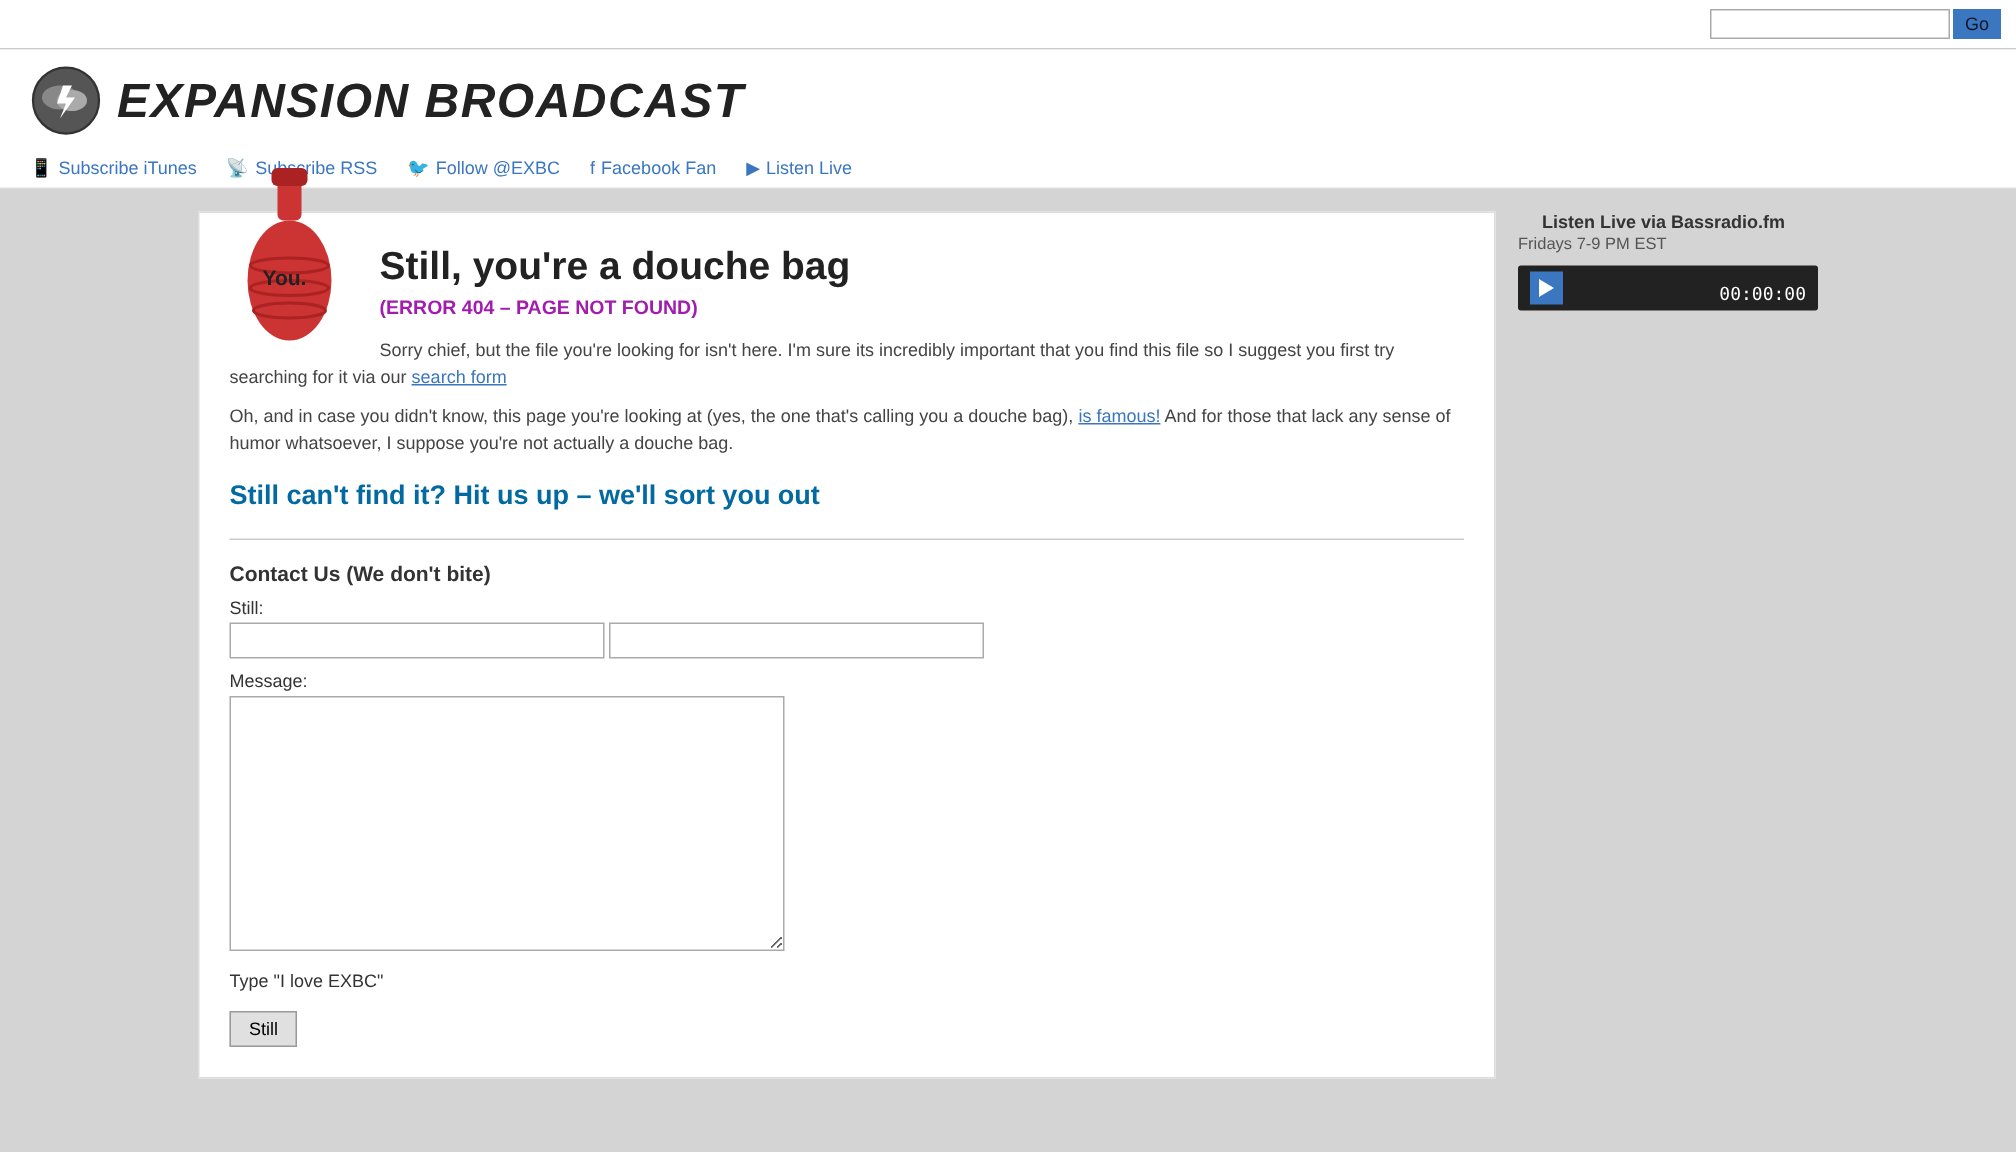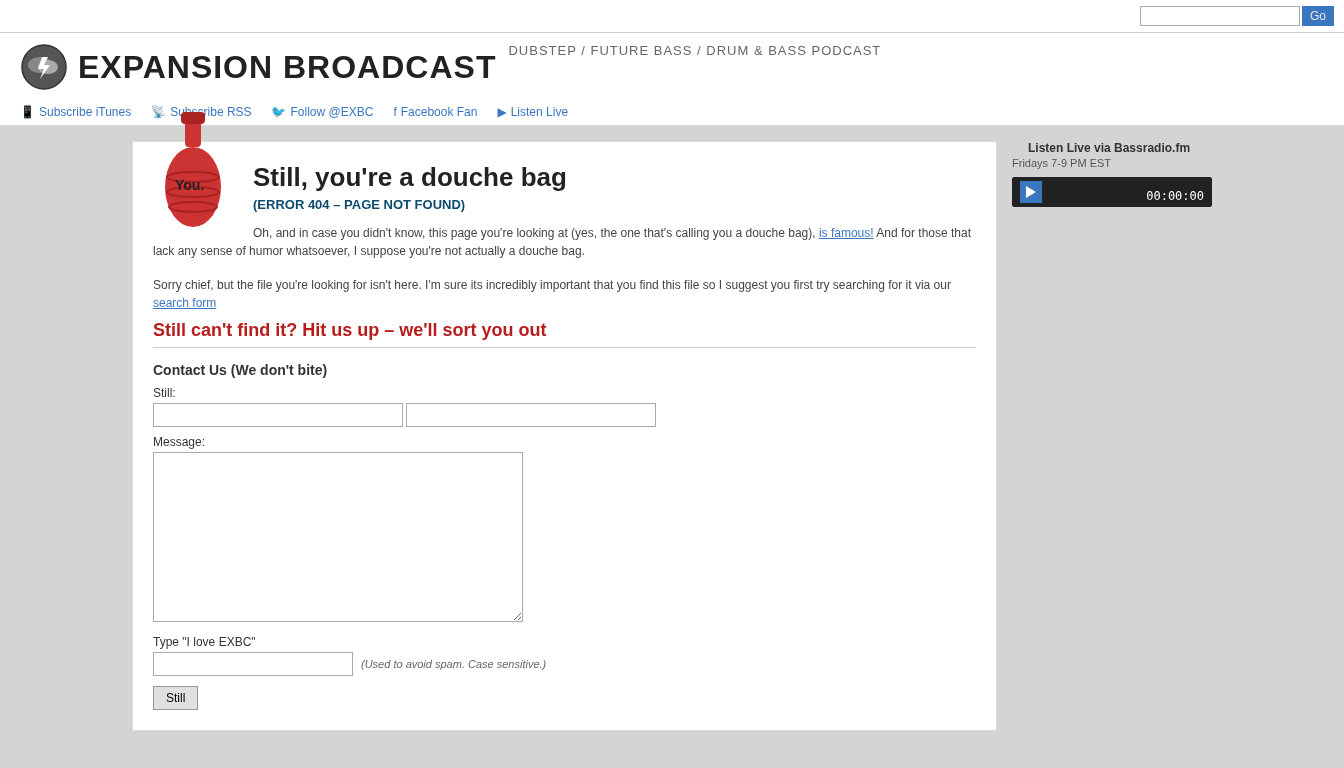--- a/index.html
+++ b/index.html
@@ -20,38 +20,39 @@
       align-items: center;
     }
     #search-input-el {
       width: 160px;
       border: 1px solid #aaa;
       padding: 2px 4px;
       font-size: 12px;
     }
     #go-button {
       background: #3b76c0;
-      color: #e5e5e5;
+      color: #0f172a;
       border: none;
       padding: 3px 8px;
       font-size: 12px;
       cursor: pointer;
       margin-left: 2px;
     }
 
     
     #header {
       background: #fff;
       border-bottom: 1px solid #ddd;
       padding: 10px 20px 0 20px;
     }
     #header-top {
       display: flex;
-      align-items: flex-start;
-      gap: 12px;
+      align-items: flex-end;
+      gap: 36px;
+      font-style: italic;
     }
     #logo-area {
       display: flex;
       align-items: center;
       gap: 10px;
       text-decoration: none;
     }
     #logo-icon {
       width: 48px;
       height: 48px;
@@ -105,21 +106,21 @@
     }
 
     
     #error-title {
       font-size: 26px;
       font-weight: bold;
       color: #222;
       margin-bottom: 4px;
     }
     #error-subtitle {
-      color: #0c4a6e;
+      color: #a21caf;
       font-size: 13px;
       font-weight: bold;
       margin-bottom: 12px;
     }
     #error-desc {
       font-size: 12px;
       color: #444;
       margin-bottom: 8px;
       line-height: 1.5;
     }
@@ -130,23 +131,23 @@
       font-size: 12px;
       color: #444;
       margin-bottom: 16px;
       line-height: 1.5;
     }
     #error-desc2 a { color: #3b76c0; }
 
     #still-cant-find {
       font-size: 18px;
       font-weight: bold;
-      color: #b91c1c;
+      color: #0369a1;
       border-bottom: 1px solid #ccc;
-      padding-bottom: 6px;
+      padding-bottom: 18px;
       margin-bottom: 14px;
     }
 
     
     #douchebag-img {
       position: relative;
       float: left;
       margin-right: 20px;
       margin-top: -60px;
     }
@@ -271,21 +272,20 @@
     <a id="logo-area" href="#">
 
       <svg id="logo-icon" viewBox="0 0 48 48" xmlns="http://www.w3.org/2000/svg">
         <circle cx="24" cy="24" r="22" fill="#555" stroke="#333" stroke-width="1.5"></circle>
         <ellipse cx="20" cy="22" rx="12" ry="8" fill="#888"></ellipse>
         <ellipse cx="28" cy="24" rx="10" ry="7" fill="#aaa"></ellipse>
         <polygon points="22,14 18,26 24,26 20,36 30,22 24,22 28,14" fill="#fff"></polygon>
       </svg>
       <span id="site-title">EXPANSION BROADCAST</span>
     </a>
-    <span id="tagline">DUBSTEP / FUTURE BASS / DRUM &amp; BASS PODCAST</span>
   </div>
   <div id="nav-bar">
     <a class="nav-link">
       <span>📱</span>
       <span>Subscribe iTunes</span>
     </a>
     <a class="nav-link">
       <span>📡</span>
       <span>Subscribe RSS</span>
     </a>
@@ -321,49 +321,45 @@
         <ellipse cx="40" cy="90" rx="26" ry="5" fill="none" stroke="#aa2222" stroke-width="2"></ellipse>
         <ellipse cx="40" cy="105" rx="24" ry="5" fill="none" stroke="#aa2222" stroke-width="2"></ellipse>
 
         <text x="22" y="88" font-size="14" font-weight="bold" fill="#222" font-family="Arial">You.</text>
       </svg>
     </div>
 
     <div id="error-section">
       <h1 id="error-title">Still, you're a douche bag</h1>
       <div id="error-subtitle">(ERROR 404 – PAGE NOT FOUND)</div>
+      <p id="error-desc">
+        <span>Sorry chief, but the file you're looking for isn't here. I'm sure its incredibly important that you find this file so I suggest you first try searching for it via our</span>
+        <a href="#">search form</a>
+      </p>
       <p id="error-desc2">
         <span>Oh, and in case you didn't know, this page you're looking at (yes, the one that's calling you a douche bag),</span>
         <a href="#">is famous!</a>
         <span>And for those that lack any sense of humor whatsoever, I suppose you're not actually a douche bag.</span>
       </p>
-      <p id="error-desc">
-        <span>Sorry chief, but the file you're looking for isn't here. I'm sure its incredibly important that you find this file so I suggest you first try searching for it via our</span>
-        <a href="#">search form</a>
-      </p>
     </div>
 
     <h2 id="still-cant-find">Still can't find it? Hit us up – we'll sort you out</h2>
 
     <div id="contact-form-section">
       <div id="contact-title">Contact Us (We don't bite)</div>
 
       <label class="form-label">Still:</label>
       <input class="form-input" type="text" style="">
 
       <input class="form-input" type="text" style="">
 
       <label class="form-label">Message:</label>
       <textarea id="message-textarea" style=""></textarea>
 
       <div id="antispam-label">Type "I love EXBC"</div>
-      <div id="antispam-row">
-        <input id="antispam-input" type="text" style="">
-        <span id="antispam-hint">(Used to avoid spam. Case sensitive.)</span>
-      </div>
 
       <button id="submit-btn">Still</button>
     </div>
 
   </div>
 
   <div id="sidebar">
     <div id="sidebar-live-label">Listen Live via Bassradio.fm</div>
     <div id="sidebar-schedule">Fridays 7-9 PM EST</div>
     <div id="player-bar">

